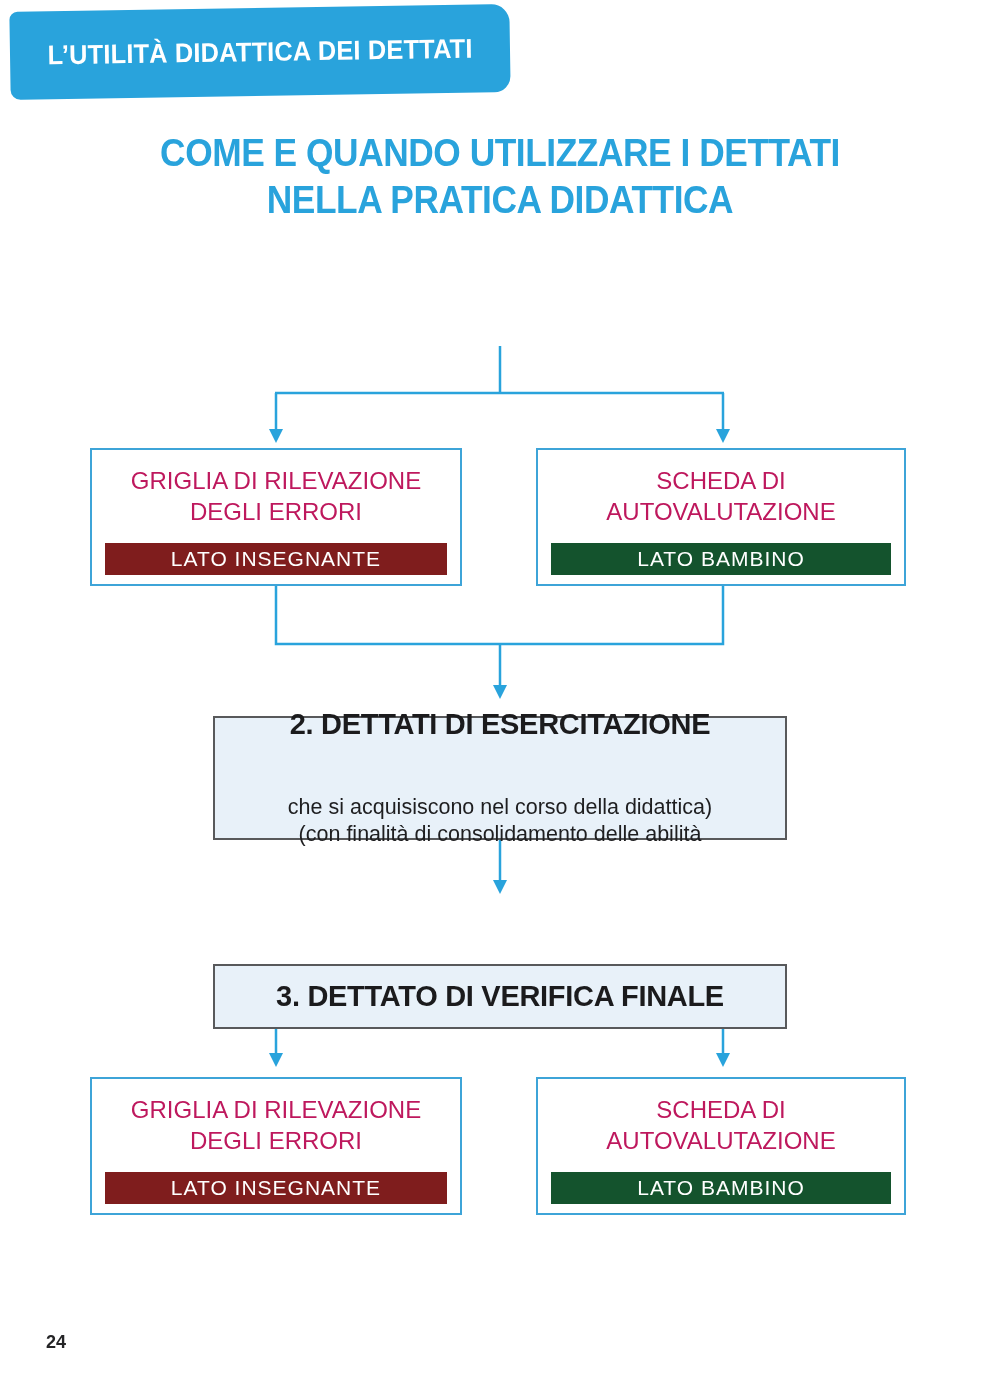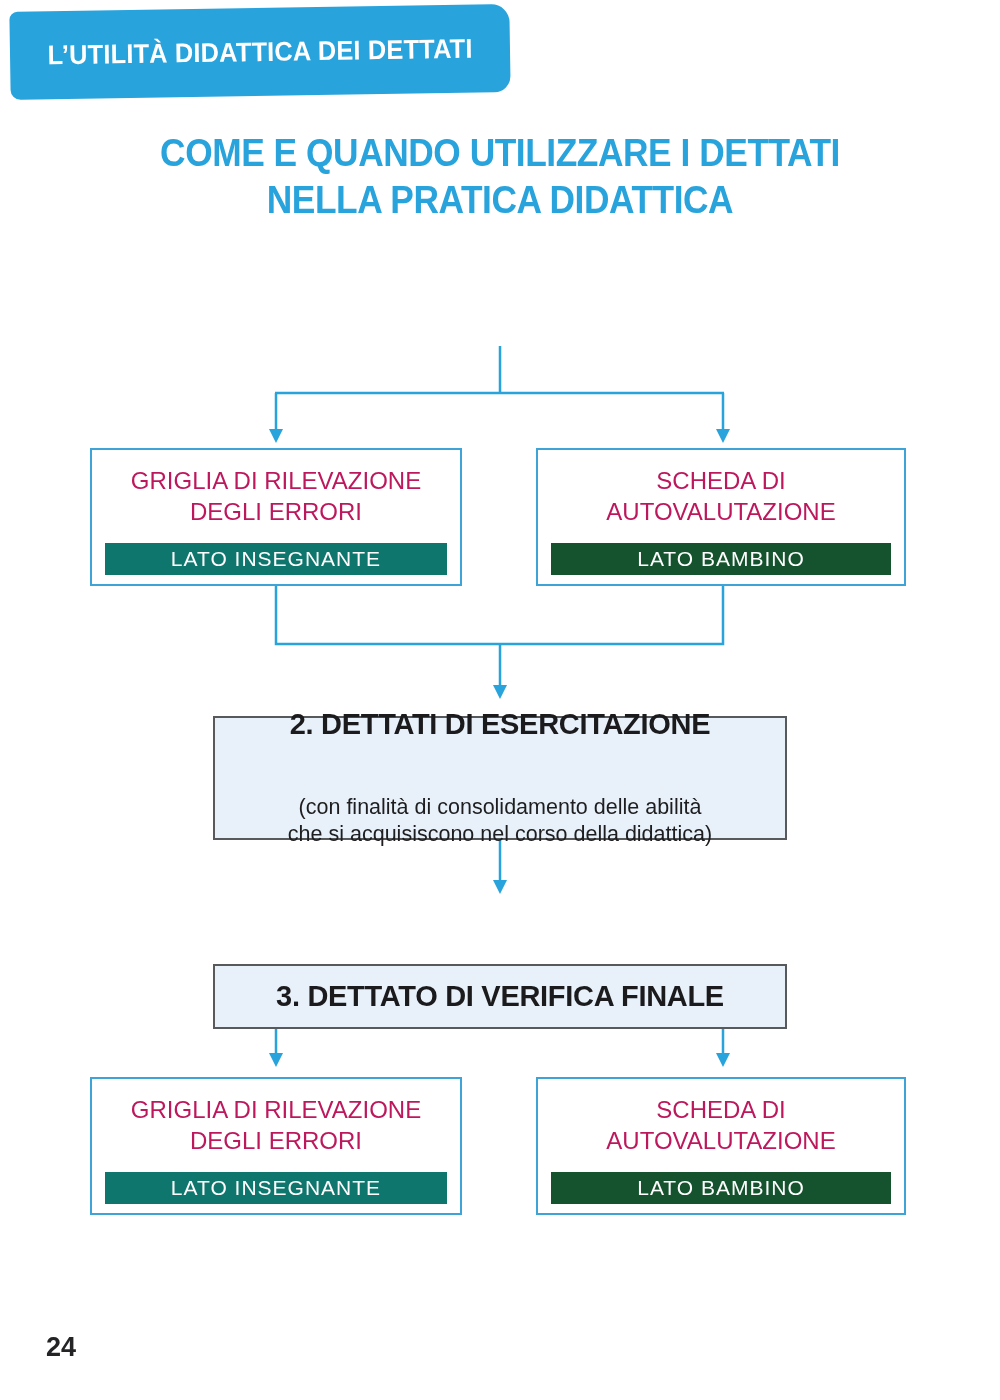--- a/index.html
+++ b/index.html
@@ -57,29 +57,29 @@
   .branch-box.pos-br { left:536px; top:1077px; width:370px; }
   .branch-title {
     position:absolute; top:15px; left:0; width:100%; text-align:center;
     font-size:24px; color:#be185d; line-height:31px;
   }
   .badge {
     position:absolute; left:13px; right:13px; bottom:9px; height:32px;
     display:flex; align-items:center; justify-content:center;
     color:#ffffff; font-size:21px; letter-spacing:1px; white-space:nowrap;
   }
-  .badge.dark  { background:#0f766e; }
+  .badge.dark  { background:#7f1d1d; }
   .badge.light { background:#14532d; }
 
   
   .connectors { position:absolute; left:0; top:0; width:1000px; height:1400px; pointer-events:none; }
 
   .page-number {
     position:absolute; left:46px; top:1332px;
-    font-size:27px; font-weight:700; color:#242426;
+    font-size:18px; font-weight:700; color:#242426;
   }
 </style>
 </head>
 <body>
 
 <div class="page">
 
   <div class="banner-tab">
     <span class="banner-text">L’UTILITÀ DIDATTICA DEI DETTATI</span>
   </div>
@@ -123,22 +123,22 @@
     <div class="branch-title">
       <div>SCHEDA DI</div>
       <div>AUTOVALUTAZIONE</div>
     </div>
     <div class="badge light">LATO BAMBINO</div>
   </div>
 
   <div class="step-box s2">
     <div class="step-label">2. DETTATI DI ESERCITAZIONE</div>
     <div class="step-sub">
+      <div>che si acquisiscono nel corso della didattica)</div>
       <div>(con finalità di consolidamento delle abilità</div>
-      <div>che si acquisiscono nel corso della didattica)</div>
     </div>
   </div>
 
   <div class="step-box s3">
     <div class="step-label">3. DETTATO DI VERIFICA FINALE</div>
   </div>
 
   <div class="branch-box pos-bl">
     <div class="branch-title">
       <div>GRIGLIA DI RILEVAZIONE</div>

